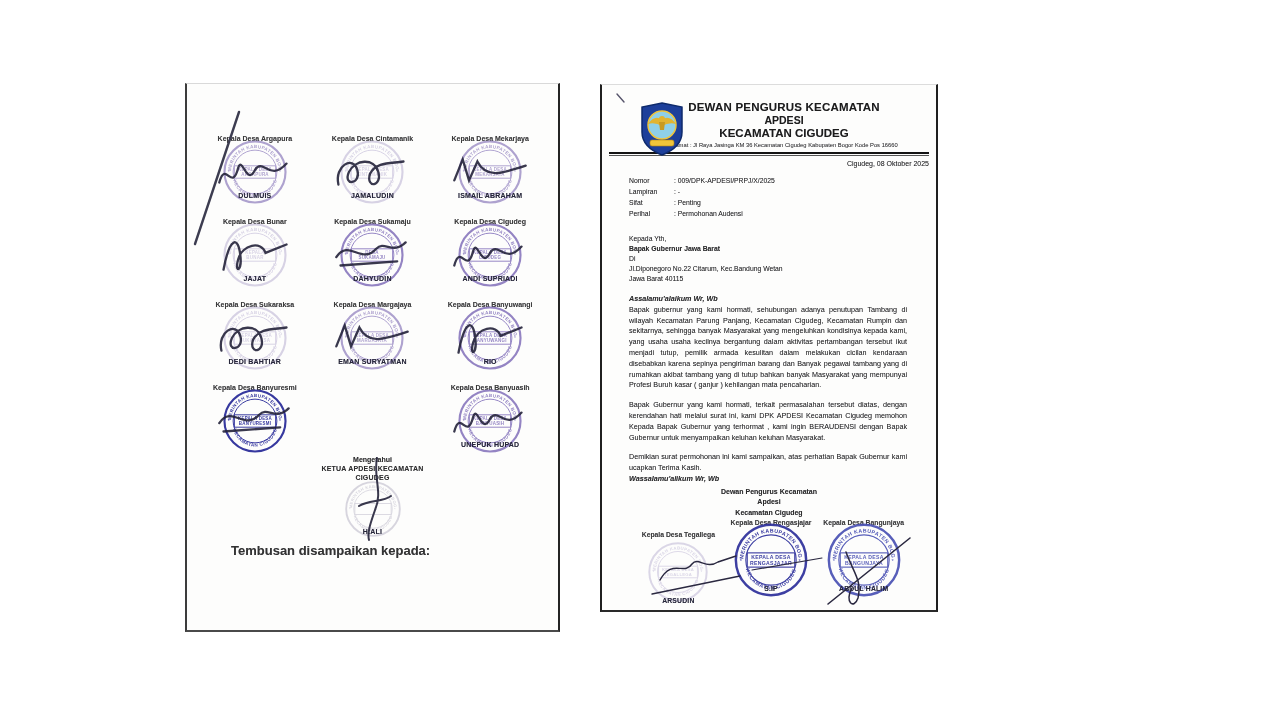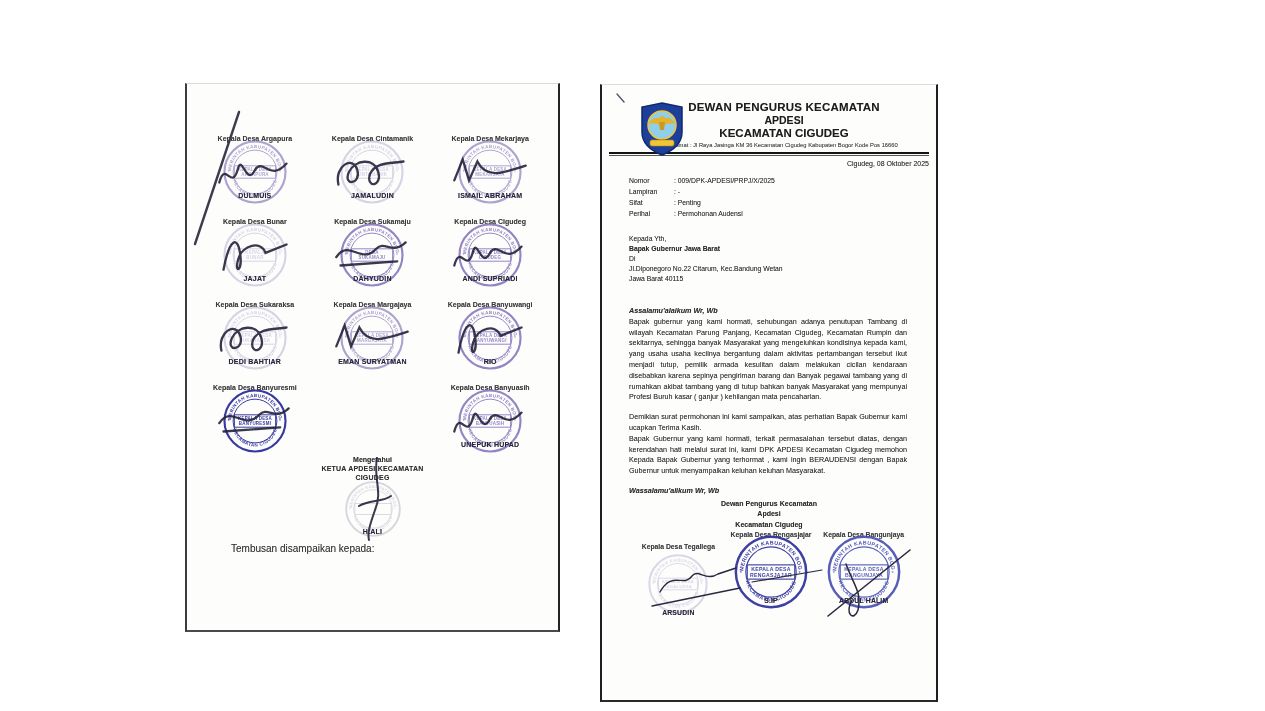--- a/index.html
+++ b/index.html
@@ -8,59 +8,59 @@
     font-family:"Liberation Sans", sans-serif;color:#2e2e2e;
     -webkit-font-smoothing:antialiased;
   }
   .page{position:absolute;background:#fdfdfc;box-sizing:border-box;}
   .page-left{
     left:185px;top:83px;width:375px;height:549px;
     border-left:2px solid #3c3c3c;border-right:2px solid #242424;
     border-top:1px solid #d9d9d9;border-bottom:2px solid #4a4a4a;
   }
   .page-right{
-    left:600px;top:84px;width:338px;height:618px;
+    left:600px;top:84px;width:338px;height:528px;
     border-left:2px solid #1f1f1f;border-right:2px solid #1f1f1f;
     border-top:1px solid #dcdcdc;border-bottom:2px solid #2a2a2a;
   }
   .txt{text-shadow:0 0 .4px rgba(40,40,60,.35);}
   
   .pen-mark{position:absolute;pointer-events:none;}
   .sig-grid{
     margin-top:50px;padding:0 10px;display:grid;
     grid-template-columns:repeat(3,1fr);row-gap:7px;column-gap:2px;
   }
   .sig-block{display:flex;flex-direction:column;align-items:center;min-height:76px;}
   .sig-label{font-size:7px;font-weight:600;color:#3b3b3b;line-height:9px;text-align:center;}
   .stamp-wrap{position:relative;width:100%;height:57px;display:flex;justify-content:center;align-items:center;}
   .stamp-wrap svg{position:absolute;}
   .sig-name{font-size:7px;font-weight:700;color:#26263a;margin-top:-8px;letter-spacing:.2px;text-align:center;z-index:3;}
   .mengetahui{display:flex;flex-direction:column;align-items:center;margin-top:-4px;}
   .mengetahui .m1{font-size:7px;font-weight:600;line-height:9px;}
   .mengetahui .m2,.mengetahui .m3{font-size:7px;font-weight:700;line-height:9px;letter-spacing:.2px;}
   .tembusan{margin:8px 0 0 44px;}
-  .tembusan-title{font-size:10px;font-weight:400;color:#333;}
+  .tembusan-title{font-size:13px;font-weight:700;color:#333;}
   .tembusan ol{margin:3px 0 0 0;padding-left:26px;}
   .tembusan li{font-size:7.5px;line-height:12.2px;color:#333;}
   
   .letterhead{position:relative;padding-top:16px;}
   .lh-logo{position:absolute;left:38px;top:17px;}
   .lh-org1{font-size:11.5px;font-weight:700;text-align:center;color:#1c1c1c;letter-spacing:.2px;margin-left:30px;}
   .lh-org2{font-size:10.5px;font-weight:700;text-align:center;color:#1c1c1c;margin-left:30px;line-height:14px;}
   .lh-org3{font-size:11.5px;font-weight:700;text-align:center;color:#1c1c1c;margin-left:30px;}
   .lh-address{font-size:5.8px;color:#3a3a3a;text-align:center;margin:3px 0 0 30px;}
   .lh-rule{margin:4px 7px 0 7px;border-top:2.6px solid #141414;border-bottom:1px solid #555;height:1px;}
   .date-line{font-size:7px;text-align:right;padding-right:7px;margin-top:4px;color:#2b2b2b;}
   .meta{margin:8px 0 0 27px;}
   .meta-row{font-size:6.8px;line-height:11px;color:#2b2b2b;display:flex;}
   .meta-label{width:45px;flex:none;}
   .recipient{margin:15px 0 0 27px;}
   .recipient div{font-size:6.8px;line-height:10px;color:#2b2b2b;}
   .recipient div.strong{font-weight:700;}
-  .body-text{margin:22px 29px 0 27px;text-align:justify;}
+  .body-text{margin:10px 29px 0 27px;text-align:justify;}
   .salutation{font-size:7.2px;font-weight:700;font-style:italic;line-height:10.8px;color:#2b2b2b;}
   .body-text p{font-size:7.2px;line-height:10.8px;margin:0 0 9px 0;color:#2b2b2b;}
   .body-text p.first{margin-bottom:9px;}
   .body-text p.last{margin-bottom:0;}
   .signoff{text-align:center;margin-top:2px;}
   .signoff div{font-size:7px;font-weight:700;line-height:10.5px;color:#2b2b2b;}
   .signers{position:relative;display:flex;justify-content:space-between;margin:0 26px 0 30px;}
   .signer{display:flex;flex-direction:column;align-items:center;width:104px;}
   .signer .sig-label{font-size:6.8px;}
   .signer .stamp-wrap{height:66px;}
@@ -422,22 +422,22 @@
       <div class="txt strong">Bapak Gubernur Jawa Barat</div>
       <div class="txt">Di</div>
       <div class="txt">Jl.Diponegoro No.22 Citarum, Kec.Bandung Wetan</div>
       <div class="txt">Jawa Barat 40115</div>
     </div>
 
   <div class="body-text">
     <div class="salutation txt">Assalamu'alaikum Wr, Wb</div>
     <div>
         <p class="txt">Bapak gubernur yang kami hormati, sehubungan adanya penutupan Tambang di wilayah Kecamatan Parung Panjang, Kecamatan Cigudeg, Kecamatan Rumpin dan sekitarnya, sehingga banyak Masyarakat yang mengeluhkan kondisinya kepada kami, yang usaha usaha kecilnya bergantung dalam aktivitas pertambangan tersebut ikut menjadi tutup, pemilik armada kesulitan dalam melakukan cicilan kendaraan disebabkan karena sepinya pengiriman barang dan Banyak pegawai tambang yang di rumahkan akibat tambang yang di tutup bahkan banyak Masyarakat yang mempunyai  Profesi  Buruh kasar ( ganjur )  kehilangan mata pencaharian.</p>
+        <p class="txt">Bapak Gubernur yang kami hormati, terkait permasalahan tersebut diatas, dengan kerendahan hati melalui surat ini, kami DPK APDESI Kecamatan Cigudeg memohon Kepada Bapak Gubernur yang terhormat , kami ingin BERAUDENSI dengan Bapak Gubernur untuk menyampaikan keluhan keluhan Masyarakat.</p>
         <p class="txt last">Demikian surat permohonan ini kami sampaikan, atas perhatian Bapak Gubernur kami ucapkan Terima Kasih.</p>
-        <p class="txt">Bapak Gubernur yang kami hormati, terkait permasalahan tersebut diatas, dengan kerendahan hati melalui surat ini, kami DPK APDESI Kecamatan Cigudeg memohon Kepada Bapak Gubernur yang terhormat , kami ingin BERAUDENSI dengan Bapak Gubernur untuk menyampaikan keluhan keluhan Masyarakat.</p>
       </div>
     <div class="salutation txt">Wassalamu'alikum Wr, Wb</div>
   </div>
 
   <div class="signoff">
       <div class="txt">Dewan Pengurus Kecamatan</div>
       <div class="txt">Apdesi</div>
       <div class="txt">Kecamatan Cigudeg</div>
     </div>
 

